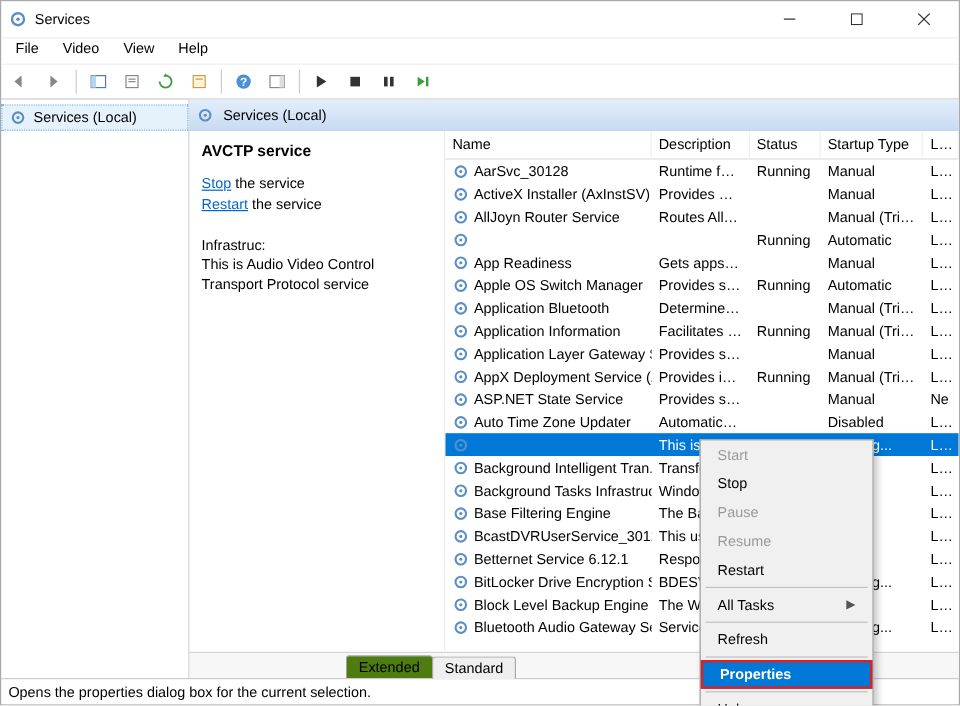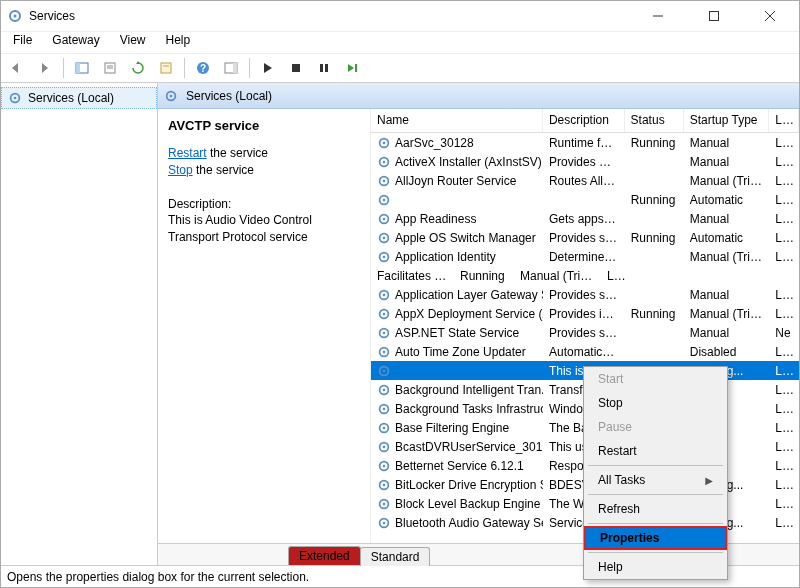--- a/index.html
+++ b/index.html
@@ -47,32 +47,32 @@
 
   .rows { overflow: hidden; }
   .row { display: flex; height: 19px; align-items: center; font-size: 12px; }
   .row .cell { white-space: nowrap; overflow: hidden; text-overflow: ellipsis; padding: 0 6px; }
   .row .c-name { display: flex; align-items: flex-start; gap: 4px; }
   .row.sel { background: #0078d7; color: #fff; }
 
   .gear { width: 14px; height: 14px; flex-shrink: 0; }
 
   .tabs { height: 22px; display: flex; align-items: flex-end; padding-left: 130px; border-top: 1px solid #ccc; background: #f7f7f7; }
-  .tab { border: 1px solid #aaa; border-bottom: none; padding: 2px 10px; font-size: 12px; background: #b91c1c; margin-right: -1px; position: relative; border-radius: 3px 3px 0 0; }
+  .tab { border: 1px solid #aaa; border-bottom: none; padding: 2px 10px; font-size: 12px; background: #4d7c0f; margin-right: -1px; position: relative; border-radius: 3px 3px 0 0; }
   .tab.inactive { background: #efefef; top: 1px; }
 
   .statusbar { height: 22px; border-top: 1px solid #ccc; padding: 2px 6px; font-size: 12px; display: flex; align-items: center; }
 
   
   .ctxmenu { position: absolute; left: 582px; top: 365px; width: 145px; background: #f0f0f0; border: 1px solid #a0a0a0; box-shadow: 3px 3px 6px rgba(0,0,0,.25); font-size: 12px; z-index: 50; }
   .ctxmenu .mi { height: 24px; display: flex; align-items: center; padding: 0 14px; position: relative; }
   .ctxmenu .mi.disabled { color: #9a9a9a; }
   .ctxmenu .mi .arrow { margin-left: auto; font-size: 10px; color: #555; }
   .ctxmenu .msep { height: 1px; background: #c0c0c0; margin: 2px 4px; }
-  .ctxmenu .mi.hl { background: #0078d7; color: #000000; font-weight: bold; }
+  .ctxmenu .mi.hl { background: #0078d7; color: #ffffff; font-weight: bold; }
   .redbox { border: 2px solid #e02020; }
 
   svg { display: block; }
 </style>
 </head>
 <body>
 
 <div class="window">
 
   <div class="titlebar">
@@ -98,21 +98,21 @@
           <svg width="10" height="10">
             <line x1="0" y1="0" x2="10" y2="10" stroke="#333"></line>
             <line x1="10" y1="0" x2="0" y2="10" stroke="#333"></line>
           </svg>
         </div>
     </div>
   </div>
 
   <div class="menubar">
     <span>File</span>
-    <span>Gateway</span>
+    <span>Video</span>
     <span>View</span>
     <span>Help</span>
   </div>
 
   <div class="toolbar">
     <div class="tbtn">
         <svg width="14" height="12">
           <path d="M8 1 L2 6 L8 11 Z" fill="#888"></path>
         </svg>
       </div>
@@ -206,27 +206,27 @@
               <circle cx="8" cy="8" r="1.5" fill="#5a8fc6"></circle>
             </svg>
           </span>
         <span>Services (Local)</span>
       </div>
 
       <div class="rcontent">
         <div class="detailpane">
           <h3>AVCTP service</h3>
           <div>
+            <a href="#">Stop</a><span> the service</span>
+          </div>
+          <div>
             <a href="#">Restart</a><span> the service</span>
           </div>
-          <div>
-            <a href="#">Stop</a><span> the service</span>
-          </div>
           <br>
-          <div>Description:</div>
+          <div>Infrastruc:</div>
           <div>This is Audio Video Control Transport Protocol service</div>
         </div>
 
         <div class="listpane">
           <div class="cols">
             <div class="col c-name">Name</div>
             <div class="col c-desc">Description</div>
             <div class="col c-stat">Status</div>
             <div class="col c-start">Startup Type</div>
             <div class="col c-log">Log On As</div>
@@ -322,28 +322,37 @@
                 <div class="cell c-log">Loc</div>
               </div>
               <div class="row">
                 <div class="cell c-name">
                   <span>
                     <svg class="gear" viewBox="0 0 16 16">
                       <circle cx="8" cy="8" r="5" fill="none" stroke="#5a8fc6" stroke-width="2"></circle>
                       <circle cx="8" cy="8" r="1.5" fill="#5a8fc6"></circle>
                     </svg>
                   </span>
-                  <span>Application Identity</span>
+                  <span>Application Bluetooth</span>
                 </div>
                 <div class="cell c-desc">Determines ...</div>
                 <div class="cell c-stat"></div>
                 <div class="cell c-start">Manual (Trigg...</div>
                 <div class="cell c-log">Loc</div>
               </div>
               <div class="row">
+                <div class="cell c-name">
+                  <span>
+                    <svg class="gear" viewBox="0 0 16 16">
+                      <circle cx="8" cy="8" r="5" fill="none" stroke="#5a8fc6" stroke-width="2"></circle>
+                      <circle cx="8" cy="8" r="1.5" fill="#5a8fc6"></circle>
+                    </svg>
+                  </span>
+                  <span>Application Information</span>
+                </div>
                 <div class="cell c-desc">Facilitates th...</div>
                 <div class="cell c-stat">Running</div>
                 <div class="cell c-start">Manual (Trigg...</div>
                 <div class="cell c-log">Loc</div>
               </div>
               <div class="row">
                 <div class="cell c-name">
                   <span>
                     <svg class="gear" viewBox="0 0 16 16">
                       <circle cx="8" cy="8" r="5" fill="none" stroke="#5a8fc6" stroke-width="2"></circle>
@@ -549,20 +558,21 @@
   </div>
 
   <div class="statusbar">
     <span>Opens the properties dialog box for the current selection.</span>
   </div>
 
   <div class="ctxmenu">
     <div class="mi disabled">Start</div>
     <div class="mi">Stop</div>
     <div class="mi disabled">Pause</div>
+    <div class="mi disabled">Resume</div>
     <div class="mi">Restart</div>
     <div class="msep"></div>
     <div class="mi">
         <span>All Tasks</span>
         <span class="arrow">▶</span>
       </div>
     <div class="msep"></div>
     <div class="mi">Refresh</div>
     <div class="msep"></div>
     <div class="mi hl redbox">

